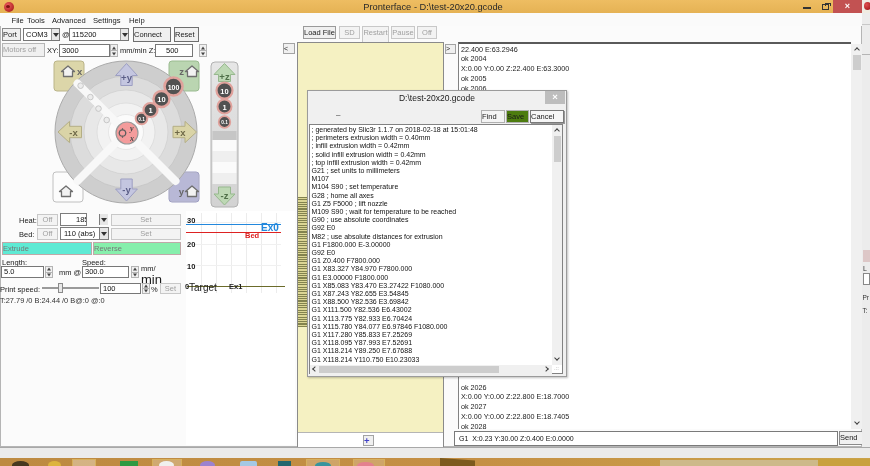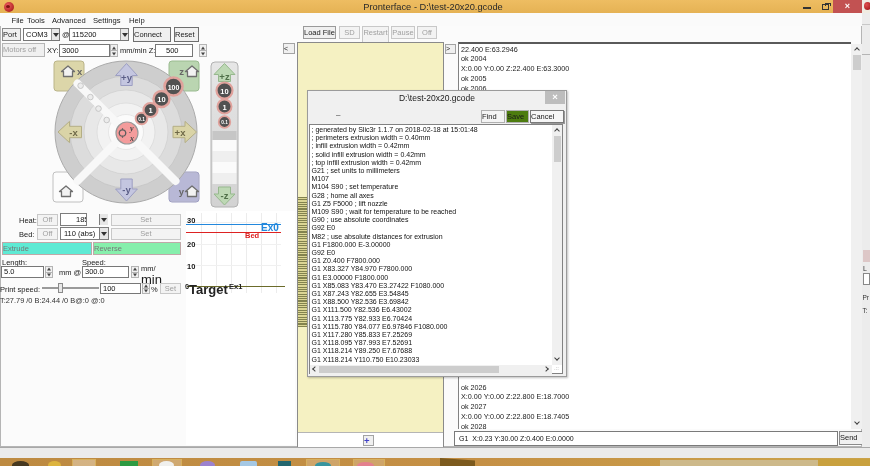--- a/index.html
+++ b/index.html
@@ -204,21 +204,21 @@
 <div class="ab" style="left:186px;top:222px;width:95px;height:1px;background:#f0f0f0"></div>
 <div class="ab" style="left:186px;top:244px;width:95px;height:1px;background:#f0f0f0"></div>
 <div class="ab" style="left:186px;top:265px;width:95px;height:1px;background:#f0f0f0"></div>
 <div class="ab" style="left:186px;top:224px;width:95px;height:1.2px;background:#2288dd"></div>
 <div class="ab" style="left:186px;top:231.5px;width:95px;height:1.2px;background:#dd2222"></div>
 <div class="ab" style="left:187px;top:285.5px;width:98px;height:1.2px;background:#6b6b2a"></div>
 <div class="t" style="left:187px;top:215.5px;font-size:7.5px;font-weight:bold">30</div>
 <div class="t" style="left:187px;top:239.5px;font-size:7.5px;font-weight:bold">20</div>
 <div class="t" style="left:187px;top:262px;font-size:7.5px;font-weight:bold">10</div>
 <div class="t" style="left:185px;top:281.5px;font-size:7.5px;font-weight:bold">0</div>
-<div class="t" style="left:189px;top:281.5px;font-size:13px;font-weight:bold;color:#222">Target</div>
+<div class="t" style="left:189px;top:281.5px;font-size:10px;font-weight:normal;color:#222">Target</div>
 <div class="t" style="left:229px;top:281.5px;font-size:7.5px;font-weight:bold;color:#222">Ex1</div>
 <div class="t" style="left:261px;top:221.5px;font-size:10px;font-weight:bold;color:#2288dd">Ex0</div>
 <div class="t" style="left:245px;top:230.5px;font-size:7.5px;font-weight:bold;color:#dd2222">Bed</div>
 
 <div class="ab" style="left:296.5px;top:42px;width:147px;height:405px;background:#fff;border-left:1px solid #8a8a8a;border-right:1px solid #8a8a8a;border-top:1px solid #8a8a8a"></div>
 <div class="ab" style="left:297.5px;top:43px;width:145px;height:390px;background:#f5f1c2;border-bottom:1px solid #b5b5b5"></div>
 <div class="ab" style="left:298px;top:197px;width:8.5px;height:130px;background:repeating-linear-gradient(#83834e 0px,#83834e 1.1px,#dcd694 1.1px,#dcd694 2.3px)"></div>
 <div class="btn" style="left:283px;top:43px;width:12px;height:11px;font-size:7px;line-height:9px">&lt;</div>
 <div class="btn" style="left:445px;top:43.5px;width:11px;height:10.5px;font-size:7px;line-height:8.5px">&gt;</div>
 

